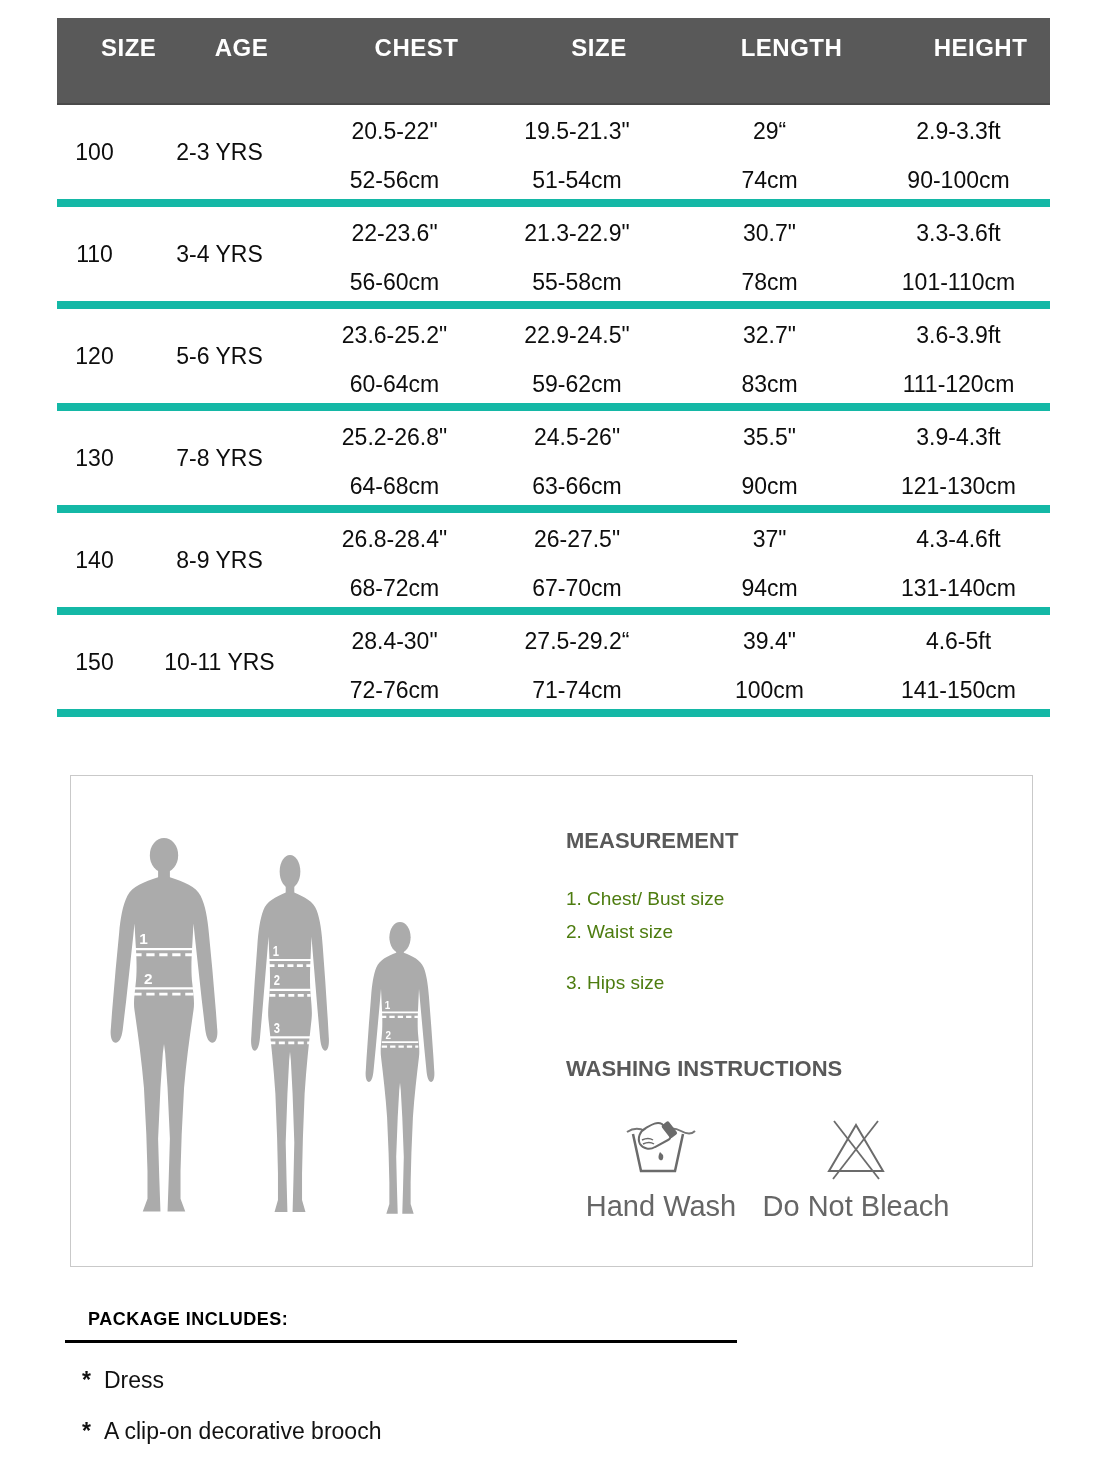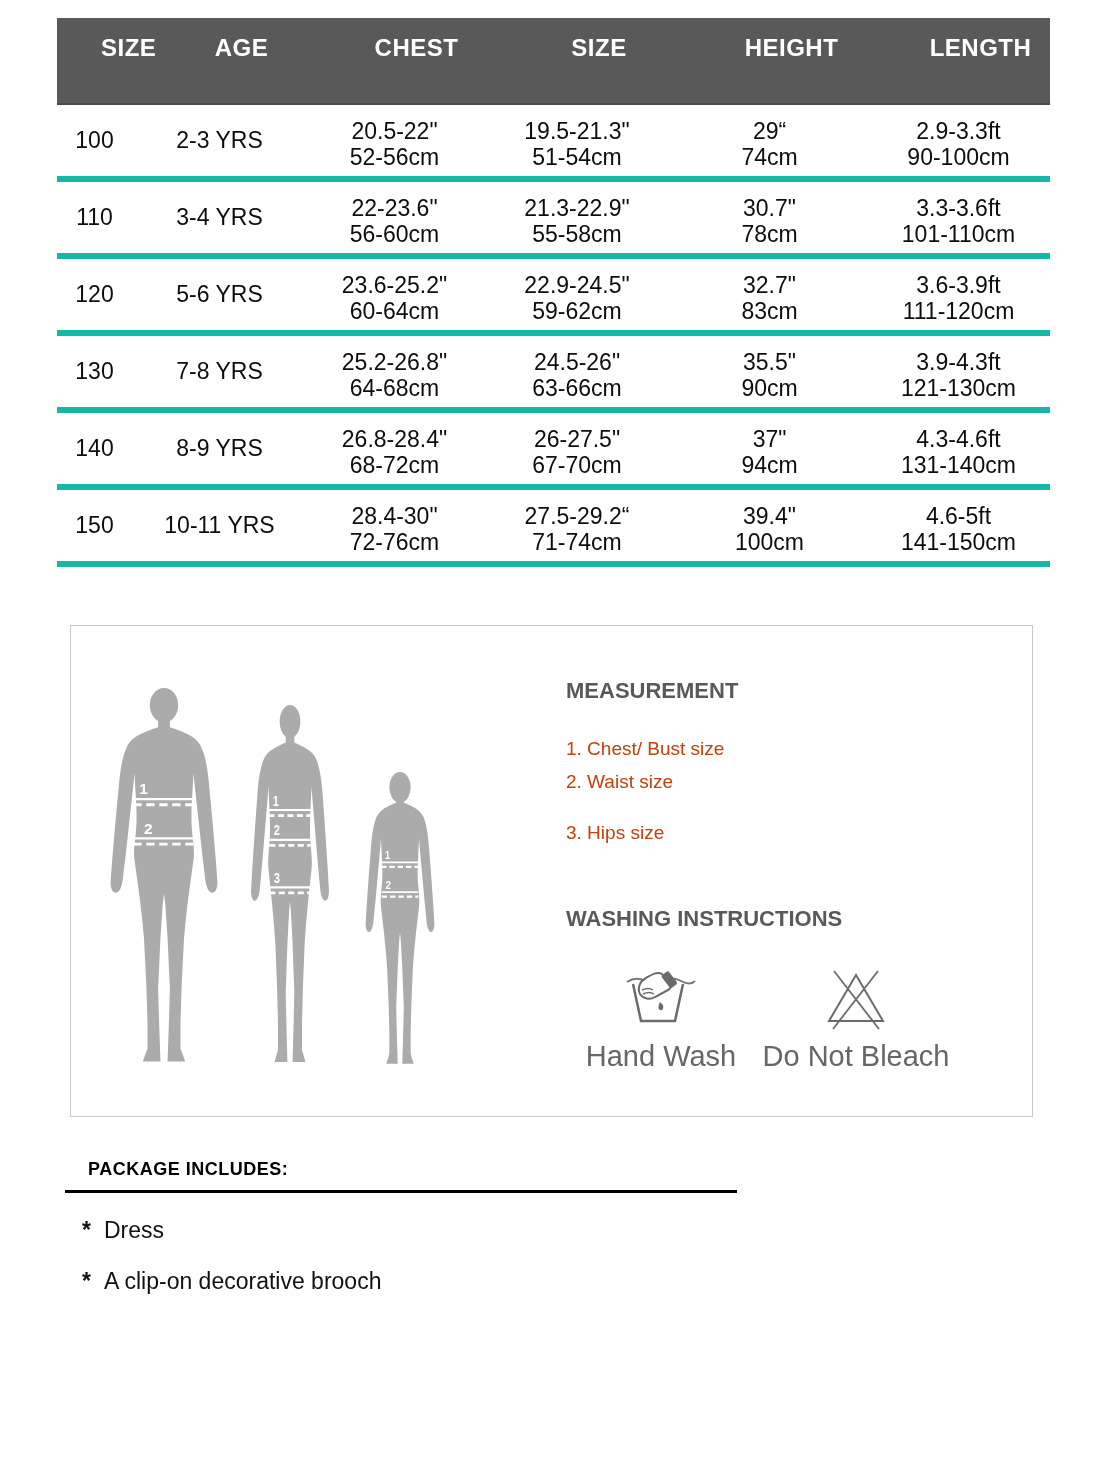--- a/index.html
+++ b/index.html
@@ -12,40 +12,40 @@
     display:grid; grid-template-columns:75px 175px 175px 190px 195px 183px;
     background:#595959; height:87px; align-items:start;
     border-bottom:2px solid #4a4a4a;
   }
   .thead .hcell {
     color:#ffffff; font-weight:bold; font-size:24px; letter-spacing:.5px;
     text-align:center; padding-top:16px; white-space:nowrap;padding-left:44px;
   }
   .trow {
     display:grid; grid-template-columns:75px 175px 175px 190px 195px 183px;
-    height:77px; border-bottom:6px solid #14b8a6;
+    height:102px; border-bottom:8px solid #14b8a6;
   }
   .cell { font-size:23px; color:#0d0d0d; text-align:center; white-space:nowrap; }
   .cell.single { display:flex; align-items:center; justify-content:center; }
   .cell.dual { display:flex; flex-direction:column; justify-content:space-between;
                padding:13px 0 6px 0; }
   .cell .line { line-height:26px; }
 
   
   .panel { position:relative; margin:58px 0 0 70px; width:963px; height:492px;
            border:1px solid #c9c9c9; background:#ffffff; }
   .fig { position:absolute; }
   .fig-man   { left:34px;  bottom:44px; width:118px; height:384px; }
   .fig-woman { left:176px; bottom:44px; width:86px;  height:367px; }
   .fig-child { left:291px; bottom:44px; width:76px;  height:300px; }
 
   .panel-right { position:absolute; left:495px; top:0; width:460px; height:100%; }
   .h-gray { color:#595959; font-weight:bold; font-size:22px; white-space:nowrap; }
   .measure-title { position:absolute; left:0; top:52px; }
-  .measure-item { position:absolute; left:0; font-size:19px; color:#c2410c; white-space:nowrap; }
+  .measure-item { position:absolute; left:0; font-size:19px; color:#4d7c0f; white-space:nowrap; }
   .mi-0 { top:112px; } .mi-1 { top:145px; } .mi-2 { top:196px; }
   .washing-title { position:absolute; left:0; top:280px; }
   .care { position:absolute; top:342px; width:190px; display:flex; flex-direction:column; align-items:center; }
   .care-0 { left:0; }  .care-1 { left:195px; }
   .care svg { display:block; }
   .care-label { margin-top:8px; font-size:29px; color:#666666; white-space:nowrap; }
 
   
   .package { margin:42px 0 0 65px; width:672px; }
   .package-title { font-size:18px; font-weight:bold; color:#000000;
@@ -56,22 +56,22 @@
 </style>
 </head>
 <body>
 
 <div class="size-table">
   <div class="thead">
     <div class="hcell">SIZE</div>
     <div class="hcell">AGE</div>
     <div class="hcell">CHEST</div>
     <div class="hcell">SIZE</div>
+    <div class="hcell">LENGTH</div>
     <div class="hcell">HEIGHT</div>
-    <div class="hcell">LENGTH</div>
   </div>
   <div>
       <div class="trow">
         <div class="cell single">100</div>
         <div class="cell single">2-3 YRS</div>
         <div class="cell dual">
           <div class="line">20.5-22"</div>
           <div class="line">52-56cm</div>
         </div>
         <div class="cell dual">

